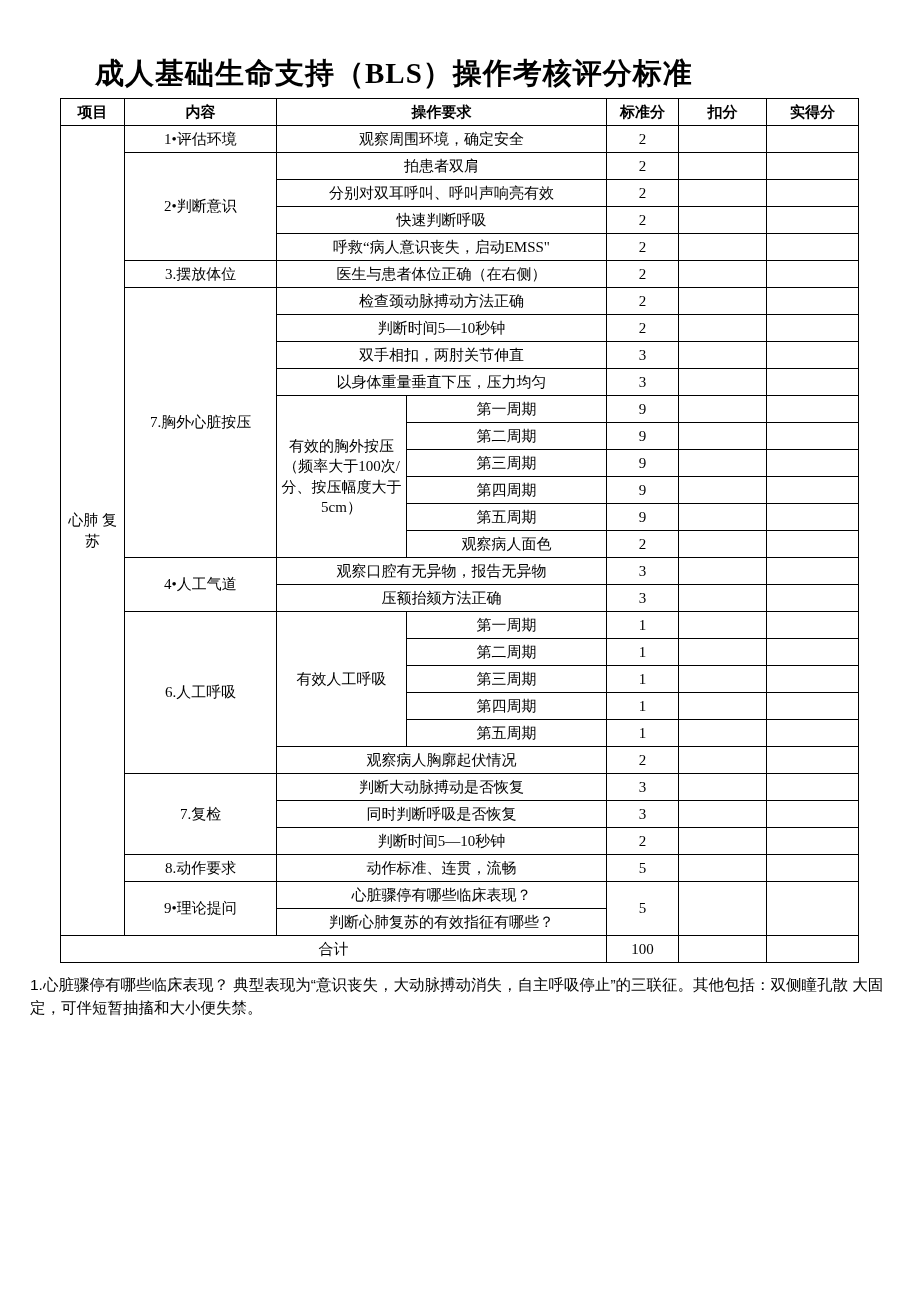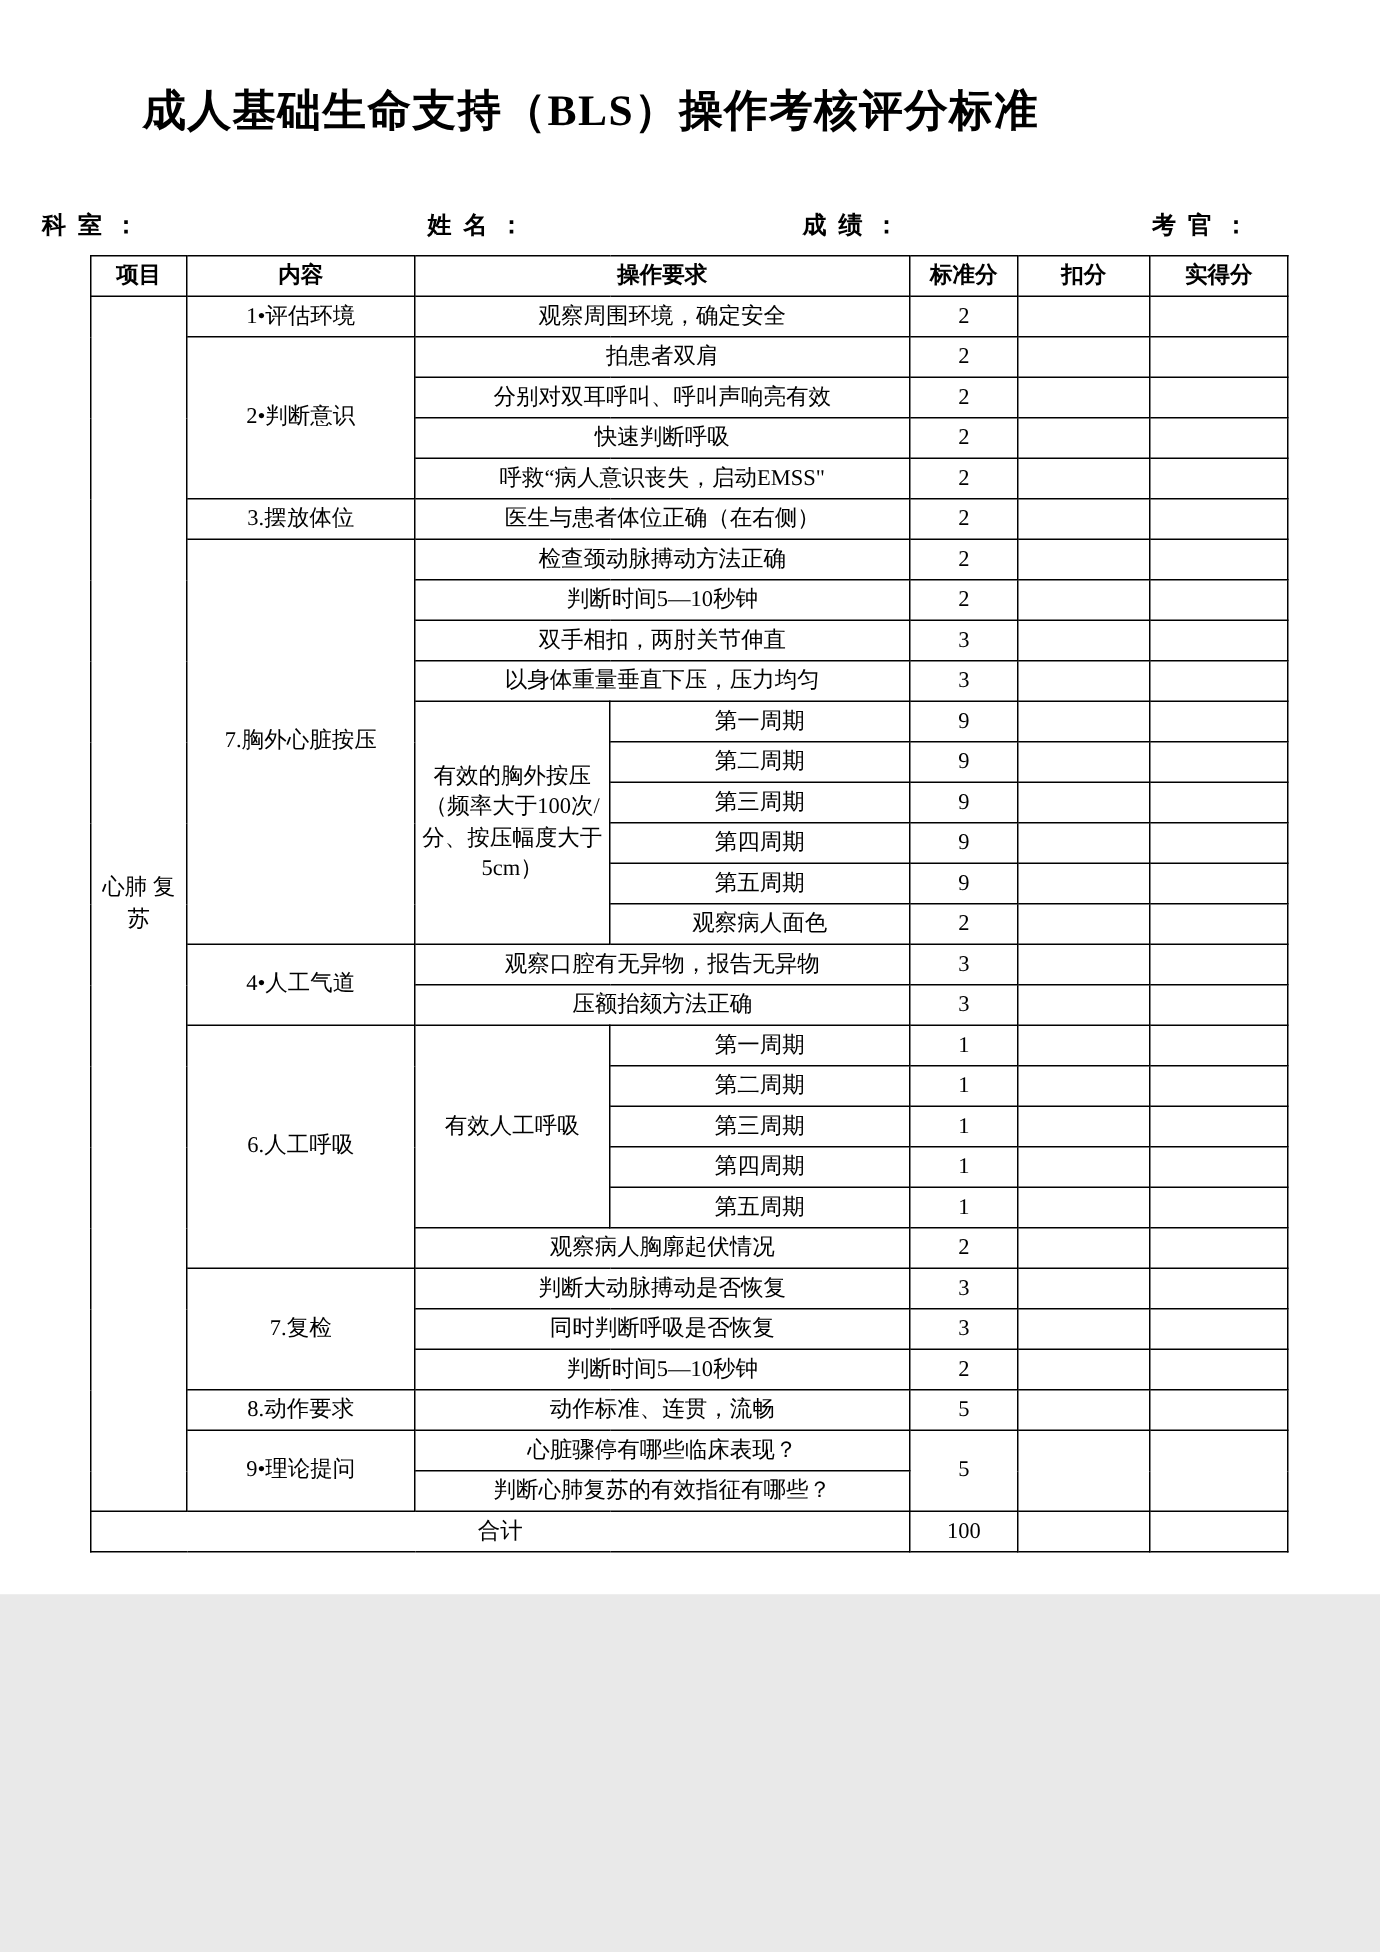--- a/index.html
+++ b/index.html
@@ -1,18 +1,18 @@
 <!DOCTYPE html>
 <html><head>
 <meta charset="utf-8">
 <style>
   html, body { margin: 0; padding: 0; background: #e9e9e9; }
   .page {
     width: 920px;
-    height: 1063px;
+    height: 1301px;
     background: #ffffff;
     margin: 0 auto;
     position: relative;
     font-family: "Liberation Serif", serif;
     color: #000;
     overflow: hidden;
     box-sizing: border-box;
   }
   .title {
     margin: 0;
@@ -71,26 +71,20 @@
   .notes p { margin: 0; }
   .note-answer { padding-left: 28px; }
 </style>
 </head>
 <body>
 
 <div class="page">
 
   <h1 class="title">成人基础生命支持（BLS）操作考核评分标准</h1>
 
-  <div class="fields">
-    <span class="field-dept">科  室  ：</span>
-    <span class="field-name">姓  名  ：</span>
-    <span class="field-score">成  绩  ：</span>
-    <span class="field-examiner">考  官  ：</span>
-  </div>
 
   <table class="score-table">
     <colgroup>
       <col style="width:64px">
         <col style="width:152px">
         <col style="width:130px">
       <col style="width:200px">
         <col style="width:72px">
         <col style="width:88px">
         <col style="width:92px">
@@ -307,15 +301,16 @@
     <tr>
       <td colspan="4">合计</td>
       <td>100</td>
       <td></td>
       <td></td>
     </tr>
   </tbody>
     </table>
 
   <div class="notes">
+    <p>1.心脏骤停有哪些临床表现？  典型表现为“意识丧失，大动脉搏动消失，自主呼吸停止”的三联征。其他包括：双侧瞳孔散 大固定，可伴短暂抽搐和大小便失禁。</p>
   </div>
 
 </div>
 
 </body></html>

